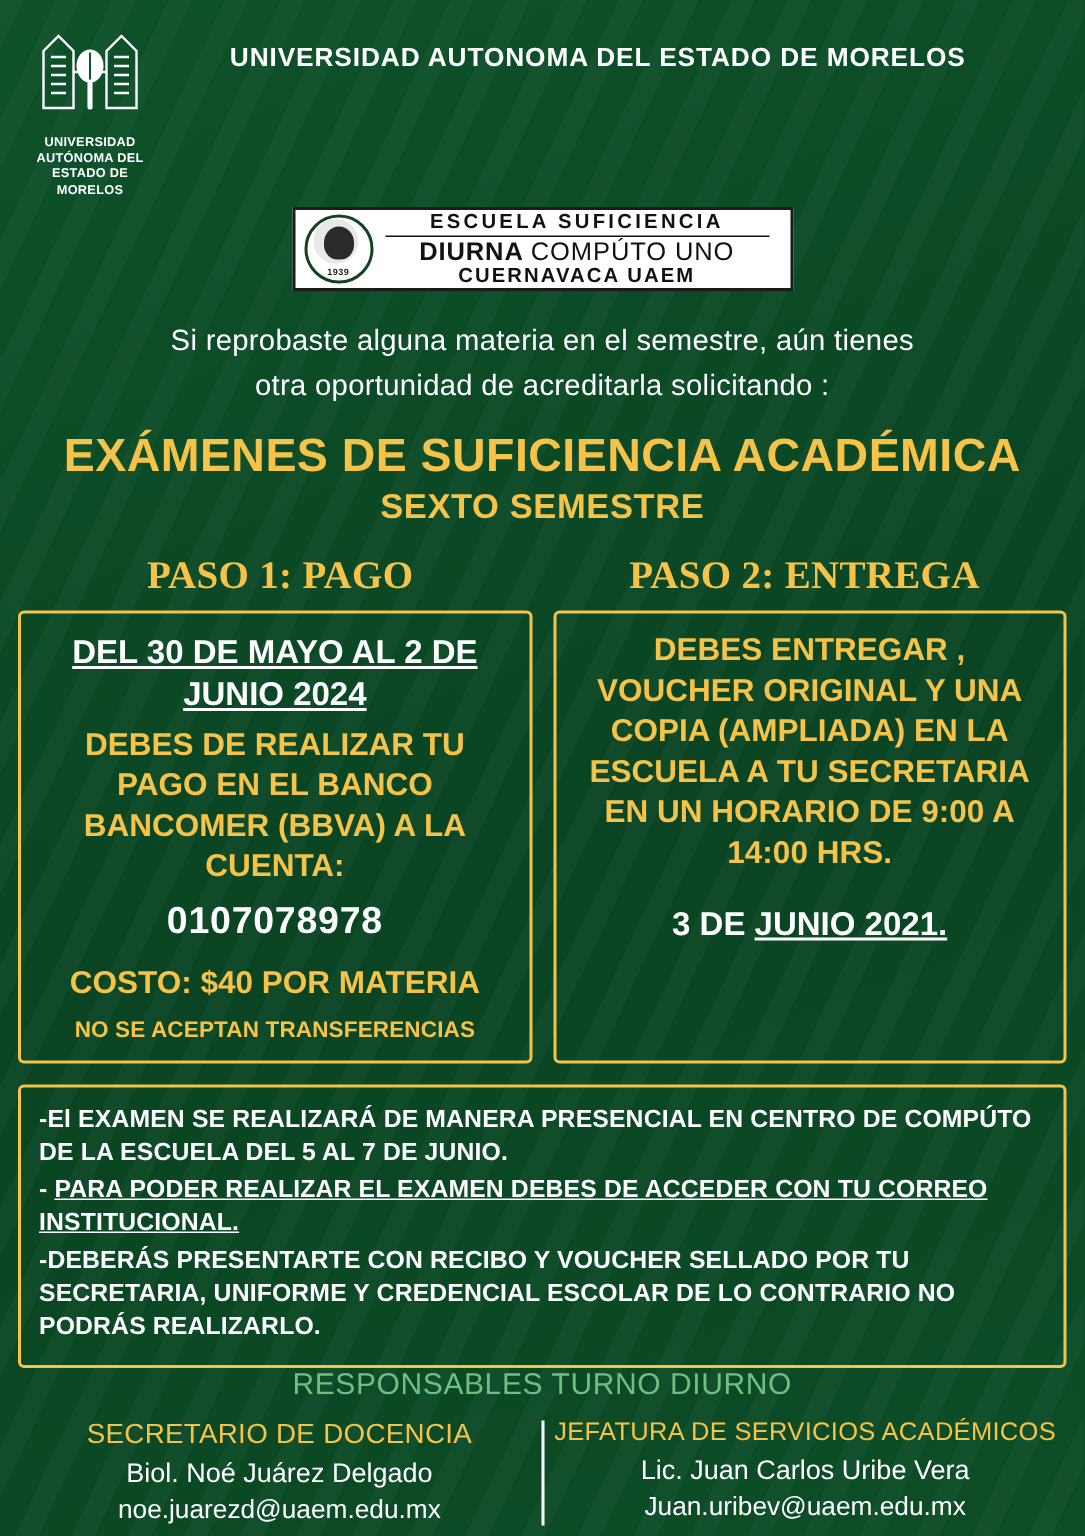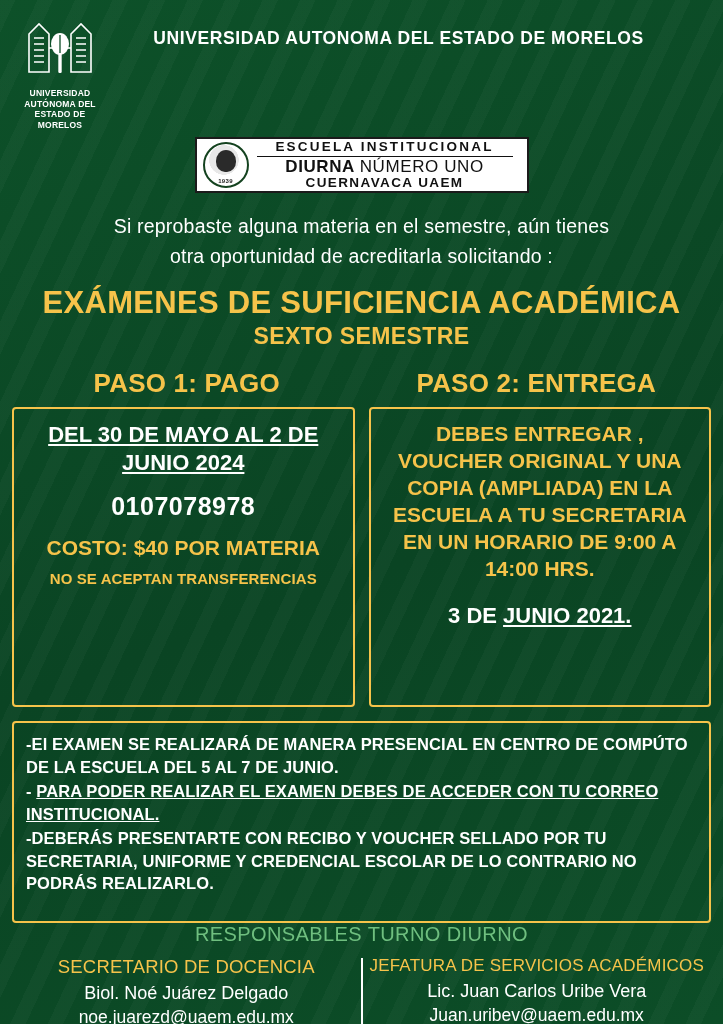--- a/index.html
+++ b/index.html
@@ -78,21 +78,21 @@
     text-align: center; margin-top: 16px;
     font-size: 31px; font-weight: bold; color: #f6c34a;
     letter-spacing: .3px; line-height: 1.05;
   }
   .subhead {
     text-align: center; margin-top: 4px;
     font-size: 23px; font-weight: bold; color: #f6c34a; letter-spacing: .4px;
   }
 
   
-  .steps-titles { display: flex; margin-top: 18px; }
+  .steps-titles { display: flex; margin-top: 18px; font-family: Liberation Serif, serif; }
   .steps-titles > div {
     flex: 1; text-align: center;
     font-size: 26px; font-weight: bold; color: #f6c34a; letter-spacing: .2px;
   }
   .cards { display: flex; gap: 14px; margin-top: 8px; }
   .card {
     flex: 1; border: 2px solid #f6c34a; border-radius: 4px;
     padding: 12px 10px 12px 10px; min-height: 300px;
   }
   .card p { text-align: center; }
@@ -113,21 +113,21 @@
   }
   .white-date { color: #ffffff; font-size: 22px; font-weight: bold; }
   .u { text-decoration: underline; }
   .sp8 { height: 8px; }
   .sp14 { height: 14px; }
   .sp20 { height: 20px; }
 
   
   .notes {
     margin-top: 14px; border: 2px solid #f6c34a; border-radius: 4px;
-    padding: 10px 12px 24px 12px;
+    padding: 10px 12px 12px 12px;
     color: #ffffff; font-size: 16.5px; font-weight: bold; line-height: 1.36;
     letter-spacing: .1px;
   }
   .notes .line { margin-bottom: 2px; }
 
   
   .resp {
     text-align: center; 
     color: #6fbf7f; font-size: 20px; letter-spacing: .4px;
   }
@@ -174,25 +174,25 @@
     </div>
   </div>
 
   <div class="logo-wrap">
     <div class="logo-box">
       <div class="logo-seal">
         <div class="torch"></div>
         <div class="yr">1939</div>
       </div>
       <div class="logo-text">
-        <div class="logo-l1">ESCUELA INSTITUCIONAL</div>
+        <div class="logo-l1">ESCUELA SUFICIENCIA</div>
         <div class="logo-rule"></div>
         <div class="logo-l2">
           <span>DIURNA</span>
-          <span class="thin">NÚMERO UNO</span>
+          <span class="thin">COMPÚTO UNO</span>
         </div>
         <div class="logo-l3">CUERNAVACA UAEM</div>
       </div>
     </div>
   </div>
 
   <div class="intro">
     <div>Si reprobaste alguna materia en el semestre, aún tienes</div>
     <div>otra oportunidad de acreditarla solicitando :</div>
   </div>
@@ -202,20 +202,21 @@
 
   <div class="steps-titles">
     <div>PASO 1: PAGO</div>
     <div>PASO 2: ENTREGA</div>
   </div>
 
   <div class="cards">
     <div class="card">
       <p class="white-big">DEL 30 DE MAYO AL 2 DE JUNIO 2024</p>
       <div class="sp8"></div>
+      <p class="gold-big">DEBES DE REALIZAR TU PAGO EN EL BANCO BANCOMER (BBVA) A LA CUENTA:</p>
       <div class="sp8"></div>
       <p class="white-num">0107078978</p>
       <div class="sp14"></div>
       <p class="gold-big">COSTO: $40 POR MATERIA</p>
       <div class="sp8"></div>
       <p class="gold-small">NO SE ACEPTAN TRANSFERENCIAS</p>
     </div>
 
     <div class="card">
       <p class="gold-big">DEBES ENTREGAR , VOUCHER ORIGINAL Y UNA COPIA (AMPLIADA) EN LA ESCUELA A TU SECRETARIA EN UN HORARIO DE 9:00 A 14:00 HRS.</p>

